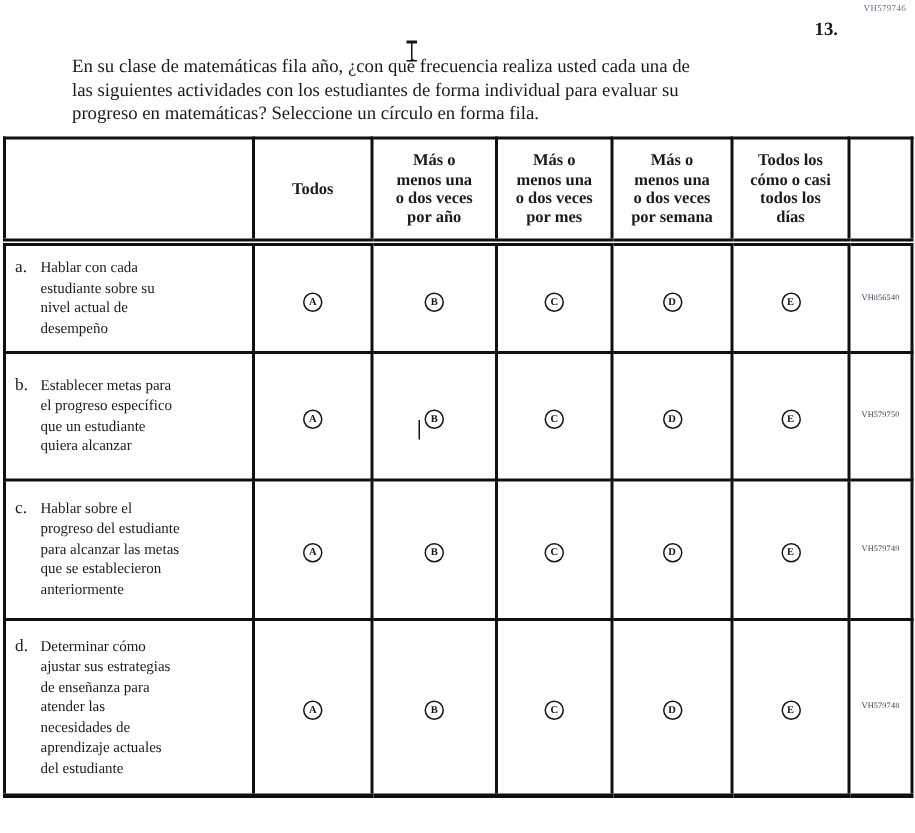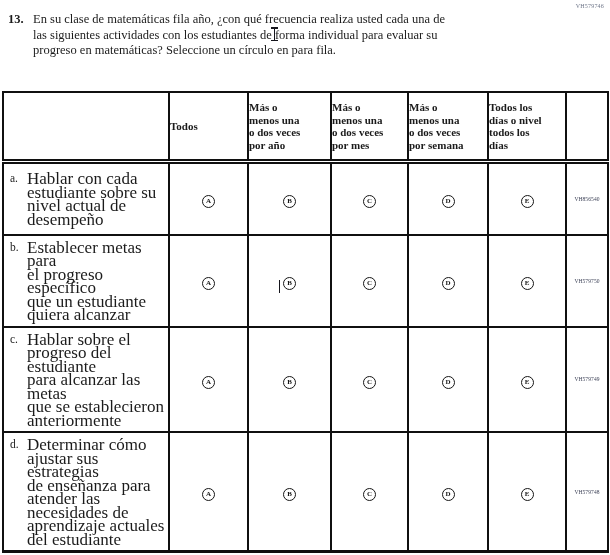--- a/index.html
+++ b/index.html
@@ -10,21 +10,21 @@
   }
   
   .page-code{
     position:absolute;top:3px;right:6px;
     font-size:6px;letter-spacing:.2px;color:#6e7689;
     font-family:"Liberation Serif",serif;
   }
   
   .question{
     position:absolute;left:8px;top:12px;width:560px;
-    display:flex;align-items:flex-start;
+    display:flex;align-items:flex-end;flex-direction:column;
   }
   .q-num{
     font-weight:bold;font-size:12.5px;line-height:15.5px;width:25px;flex:0 0 25px;
   }
   .q-text{
     font-size:12.5px;line-height:15.5px;white-space:pre-line;width:520px;
   }
   .q-text b{font-weight:normal;}
   
   .ibeam{position:absolute;left:271px;top:27px;width:7px;height:14px;}
@@ -37,28 +37,28 @@
 
   
   table.grid{
     position:absolute;left:2px;top:91px;
     border-collapse:collapse;table-layout:fixed;width:605px;
     font-family:"Liberation Serif","DejaVu Serif",serif;
   }
   table.grid td{border:2px solid #101010;padding:0;vertical-align:middle;}
   table.grid tr.header-row td{
     border-bottom:5px double #101010;
-    text-align:left;font-weight:bold;font-size:11px;line-height:12.5px;
+    text-align:center;font-weight:bold;font-size:11px;line-height:12.5px;
     white-space:pre-line;height:66px;
   }
   table.grid tr:last-child td{border-bottom-width:3px;}
   td.stub{vertical-align:top;}
   .stub-inner{display:flex;padding:5px 2px 4px 6px;}
   .row-letter{flex:0 0 17px;font-size:11.5px;line-height:13.5px;}
-  .row-label{flex:1;font-size:17px;line-height:13.5px;white-space:pre-line;}
+  .row-label{flex:1;font-size:10px;line-height:13.5px;white-space:pre-line;}
   td.opt{text-align:center;}
   .circle{
     display:inline-flex;align-items:center;justify-content:center;
     width:11px;height:11px;border:1.2px solid #161616;border-radius:50%;
     font-size:7px;font-weight:bold;line-height:11px;color:#161616;
     font-family:"Liberation Serif",serif;
   }
   td.code{
     text-align:center;font-size:5.5px;letter-spacing:.1px;color:#3e4358;
     font-family:"Liberation Serif",serif;
@@ -66,21 +66,21 @@
 </style>
 </head>
 <body>
 
 <div class="page-code">VH579746</div>
 
 <div class="question">
   <div class="q-num">13.</div>
   <div class="q-text"><span>En su clase de matemáticas fila año, ¿con qué frecuencia realiza usted cada una de
 las siguientes actividades con los estudiantes de forma individual para evaluar su
-progreso en matemáticas? Seleccione </span><b>un</b><span> círculo en para fila.</span></div>
+progreso en matemáticas? Seleccione </span><b>un</b><span> círculo en forma fila.</span></div>
 </div>
 
 <div class="ibeam">
   <span class="cap-top"></span>
     <span class="stem"></span>
     <span class="cap-bot"></span>
 </div>
 
 <table class="grid">
   <colgroup>
@@ -102,21 +102,21 @@
 por año</td>
       <td>Más o
 menos una
 o dos veces
 por mes</td>
       <td>Más o
 menos una
 o dos veces
 por semana</td>
       <td>Todos los
-días o nivel
+cómo o casi
 todos los
 días</td>
       <td></td>
     </tr>
 
     <tr style="height:73px">
       <td class="stub">
         <div class="stub-inner">
           <span class="row-letter">a.</span>
           <span class="row-label">Hablar con cada

